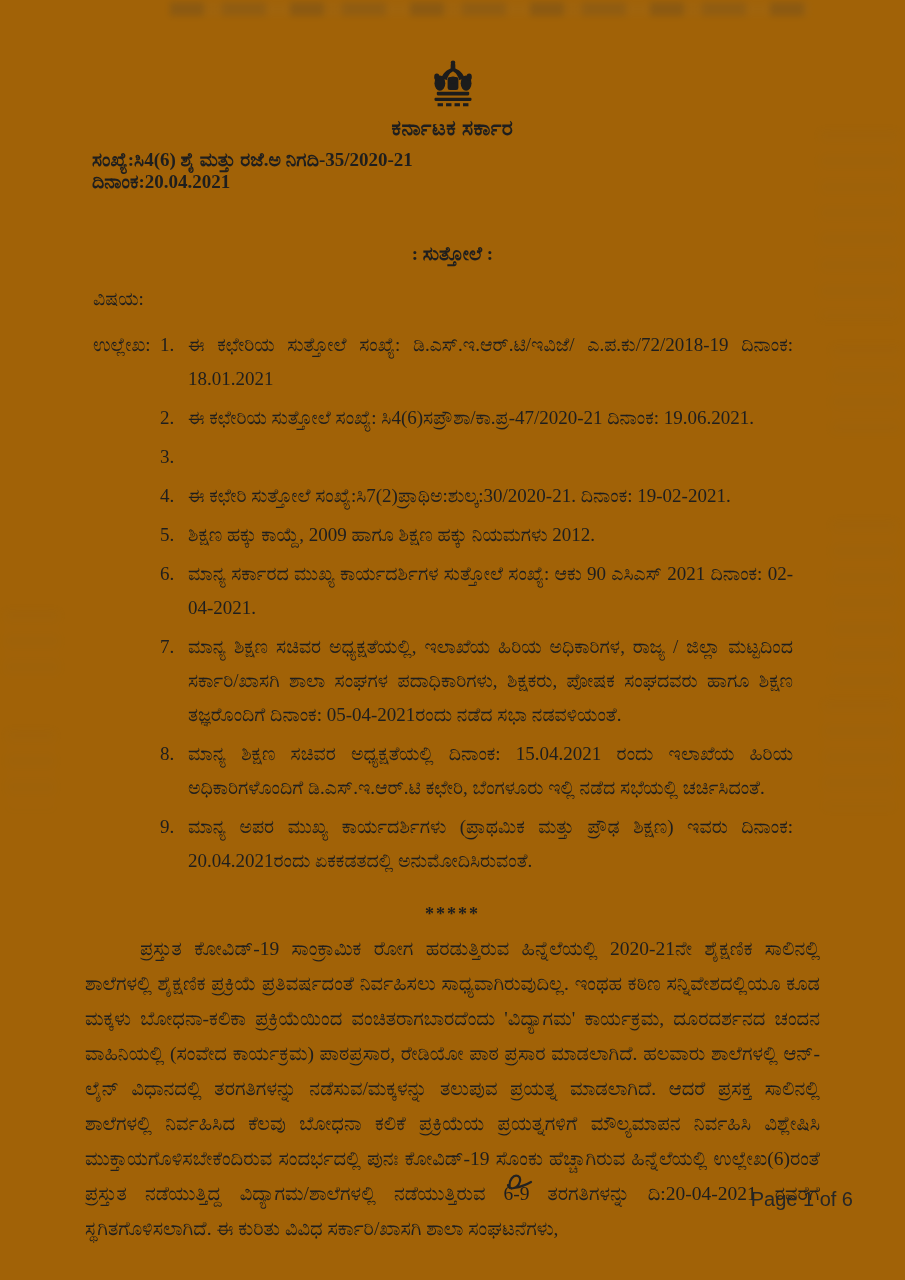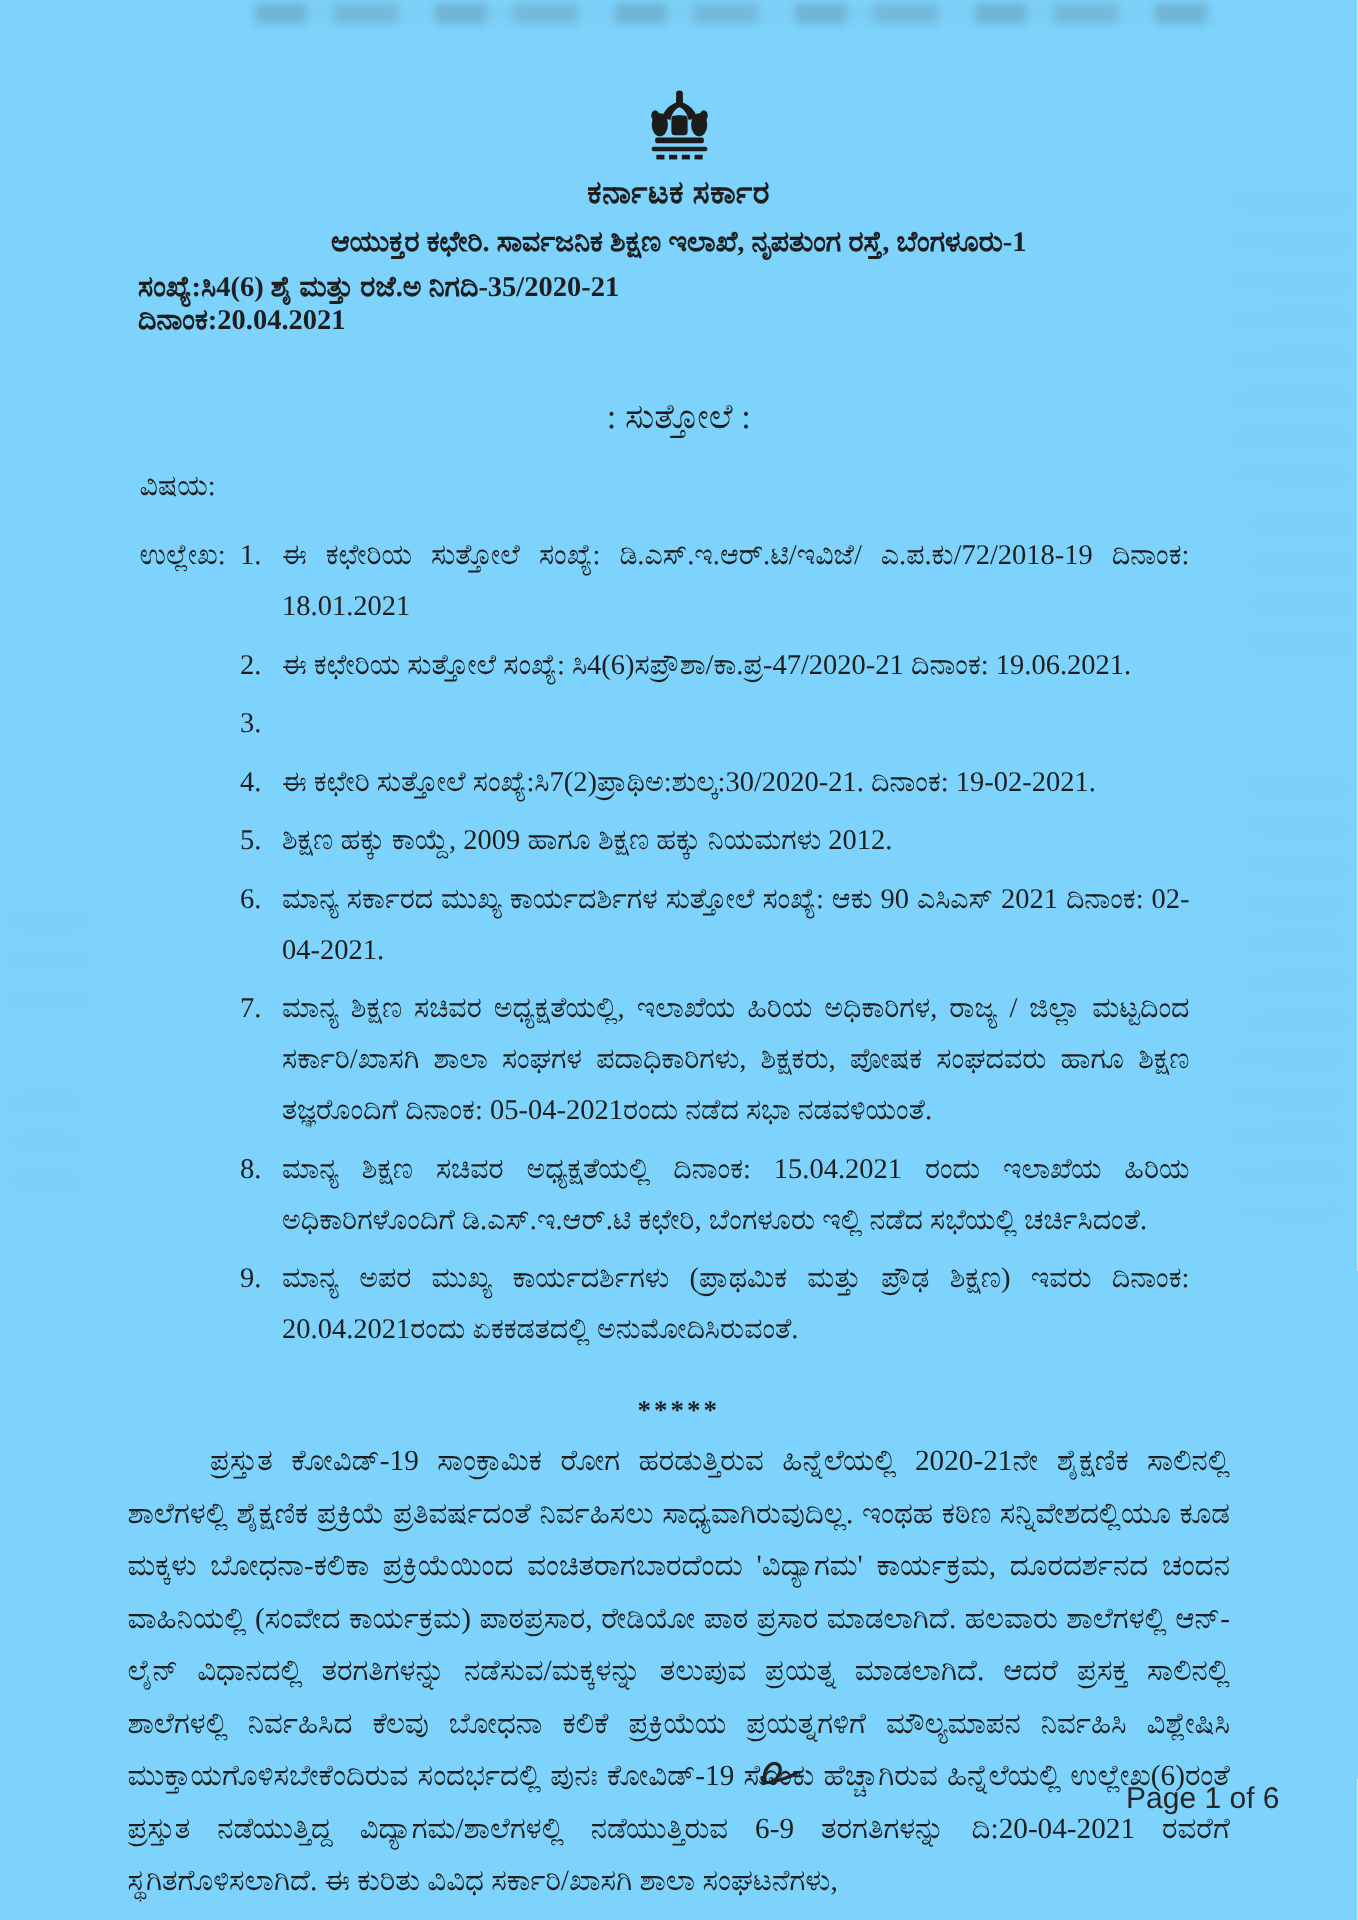--- a/index.html
+++ b/index.html
@@ -6,21 +6,21 @@
 
   html, body {
     width: 905px;
     background: #ffffff;
   }
 
   .page {
     position: relative;
     width: 905px;
     height: 1280px;
-    background: #7dd3fc;
+    background: #a16207;
     overflow: hidden;
     font-family: "Liberation Serif", "DejaVu Serif", serif;
     color: #1e1e1e;
   }
 
   
   .top-smudge {
     position: absolute;
     top: 2px; left: 170px;
     width: 640px; height: 14px;
@@ -70,24 +70,24 @@
     margin: 8px 112px 0 92px;
     display: flex;
     justify-content: space-between;
     font-size: 19px;
     font-weight: 600;
     flex-direction: column;
   }
 
   
   .doc-type {
-    margin-top: 40px;
-    text-align: center;
-    font-size: 23px;
-    font-weight: 400;
+    margin-top: 50px;
+    text-align: center;
+    font-size: 19px;
+    font-weight: 700;
   }
 
   
   .subject-row {
     margin: 16px 150px 0 93px;
     display: grid;
     grid-template-columns: 97px 1fr;
     font-size: 19px;
     font-weight: 500;
     line-height: 35px;
@@ -173,21 +173,20 @@
         <rect x="10" y="56" width="7" height="4"></rect>
         <rect x="21" y="56" width="7" height="4"></rect>
         <rect x="32" y="56" width="7" height="4"></rect>
         <rect x="43" y="56" width="7" height="4"></rect>
       </g>
     </svg>
   </div>
 
   <div class="gov-name">ಕರ್ನಾಟಕ ಸರ್ಕಾರ</div>
 
-  <div class="office-line">ಆಯುಕ್ತರ ಕಛೇರಿ. ಸಾರ್ವಜನಿಕ ಶಿಕ್ಷಣ ಇಲಾಖೆ, ನೃಪತುಂಗ ರಸ್ತೆ, ಬೆಂಗಳೂರು-1</div>
 
   <div class="refno-row">
     <span>ಸಂಖ್ಯೆ:ಸಿ4(6) ಶೈ ಮತ್ತು ರಜೆ.ಅ ನಿಗದಿ-35/2020-21</span>
     <span>ದಿನಾಂಕ:20.04.2021</span>
   </div>
 
   <div class="doc-type">: ಸುತ್ತೋಲೆ :</div>
 
   <div class="subject-row">
     <span class="subject-label">ವಿಷಯ:</span>

